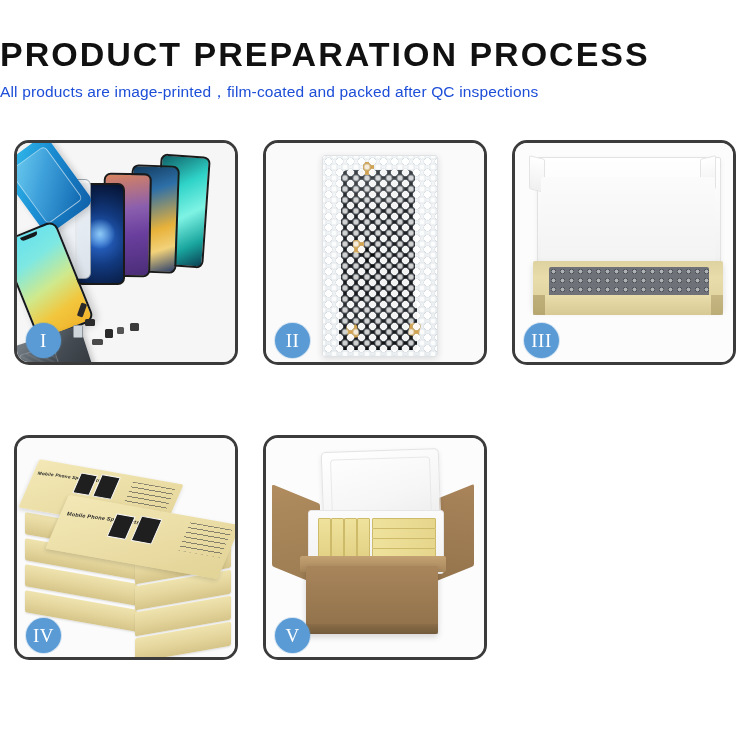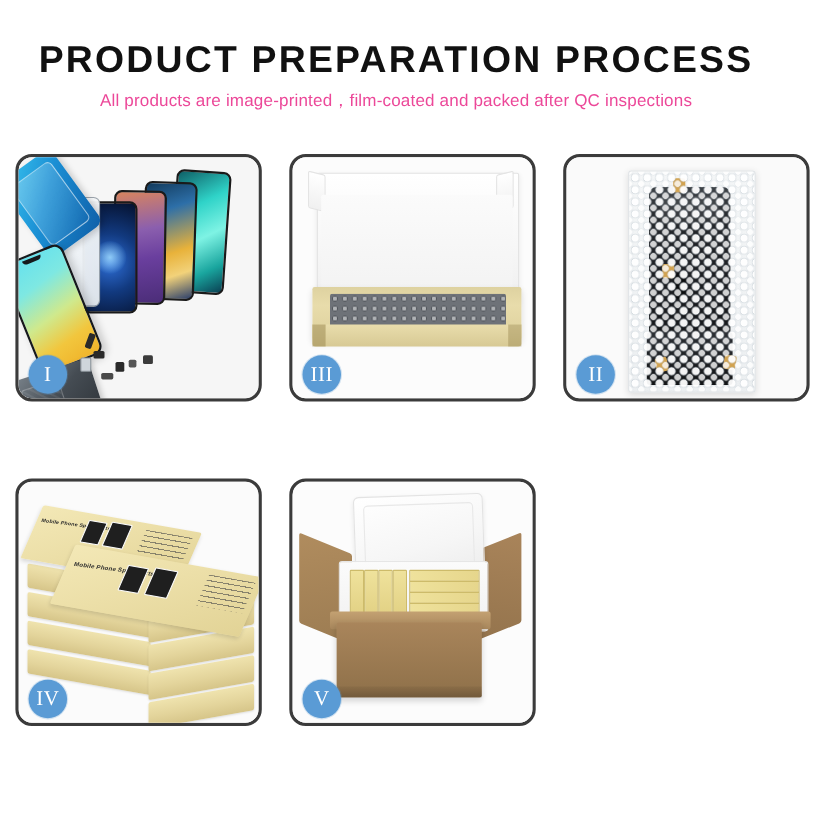--- a/index.html
+++ b/index.html
@@ -5,28 +5,28 @@
   html,body{margin:0;padding:0;}
   body{
     width:750px;height:750px;background:#ffffff;
     font-family:"Liberation Sans",sans-serif;
     -webkit-font-smoothing:antialiased;
     overflow:hidden;position:relative;
   }
   .page{position:absolute;inset:0;}
 
   
-  .header{position:absolute;left:0;top:34px;width:720px;text-align:center;}
+  .header{position:absolute;left:0;top:34px;width:720px;text-align:left;}
   .title{
     font-size:34px;font-weight:700;color:#111111;
     letter-spacing:2.0px;line-height:40px;white-space:nowrap;
     font-family:"Liberation Sans",sans-serif;
   }
   .subtitle{
-    margin-top:8px;font-size:15.5px;color:#ec4899;font-weight:400;
+    margin-top:8px;font-size:15.5px;color:#1d4ed8;font-weight:400;
     letter-spacing:.15px;line-height:20px;white-space:nowrap;
   }
 
   
   .grid{
     position:absolute;left:14px;top:140px;
     width:722px;height:545px;
     display:grid;
     grid-template-columns:224px 224px 224px;
     grid-template-rows:225px 225px;
@@ -313,45 +313,45 @@
         <div class="sp sp4"></div>
         <div class="sp sp5"></div>
         <div class="sp sp6"></div>
         <div class="sp sp7"></div>
 
       </div>
       <div class="badge">I</div>
     </div>
 
     <div class="panel">
-      <div class="panel-inner p3">
-        <div class="lid"></div>
-        <div class="lid-l"></div>
-        <div class="lid-r"></div>
-        <div class="foam"></div>
-        <div class="tray"></div>
-        <div class="fill"></div>
-        <div class="tray-front"></div>
-      </div>
-      <div class="badge">III</div>
-    </div>
-
-    <div class="panel">
       <div class="panel-inner p2">
         <div class="bag">
           <div class="part"></div>
           <div class="part-low"></div>
           <div class="cam"></div>
           <div class="tab tab-a"></div>
           <div class="tab tab-b"></div>
           <div class="tab tab-c"></div>
           <div class="tab tab-d"></div>
         </div>
       </div>
       <div class="badge">II</div>
+    </div>
+
+    <div class="panel">
+      <div class="panel-inner p3">
+        <div class="lid"></div>
+        <div class="lid-l"></div>
+        <div class="lid-r"></div>
+        <div class="foam"></div>
+        <div class="tray"></div>
+        <div class="fill"></div>
+        <div class="tray-front"></div>
+      </div>
+      <div class="badge">III</div>
     </div>
 
     <div class="panel">
       <div class="panel-inner p4">
         <div class="stack">
           <div class="sbox sb-side l1"></div>
           <div class="sbox sb-side l2"></div>
           <div class="sbox sb-side l3"></div>
           <div class="sbox sb-side l4"></div>
           <div class="sbox sb-side r1"></div>

